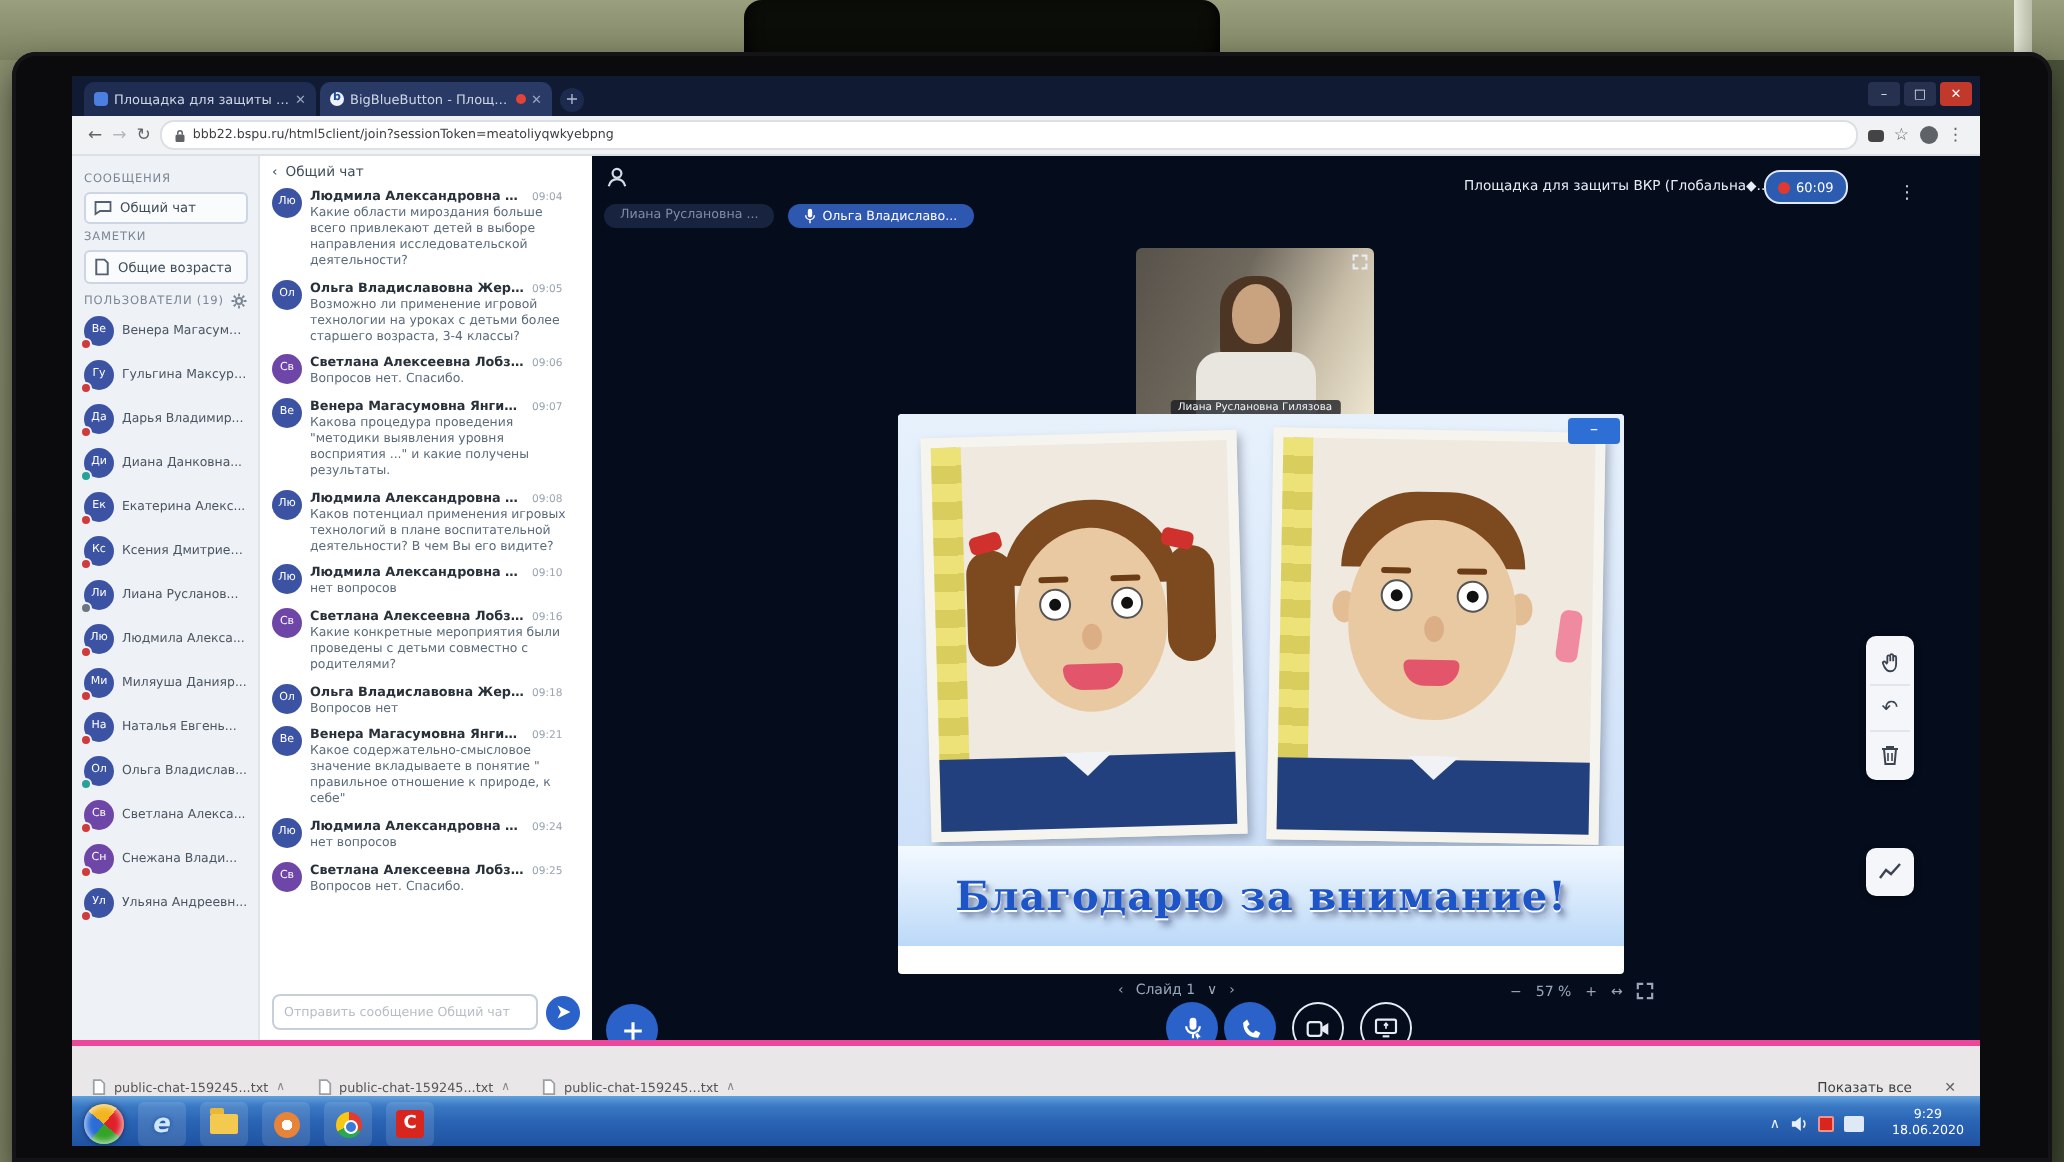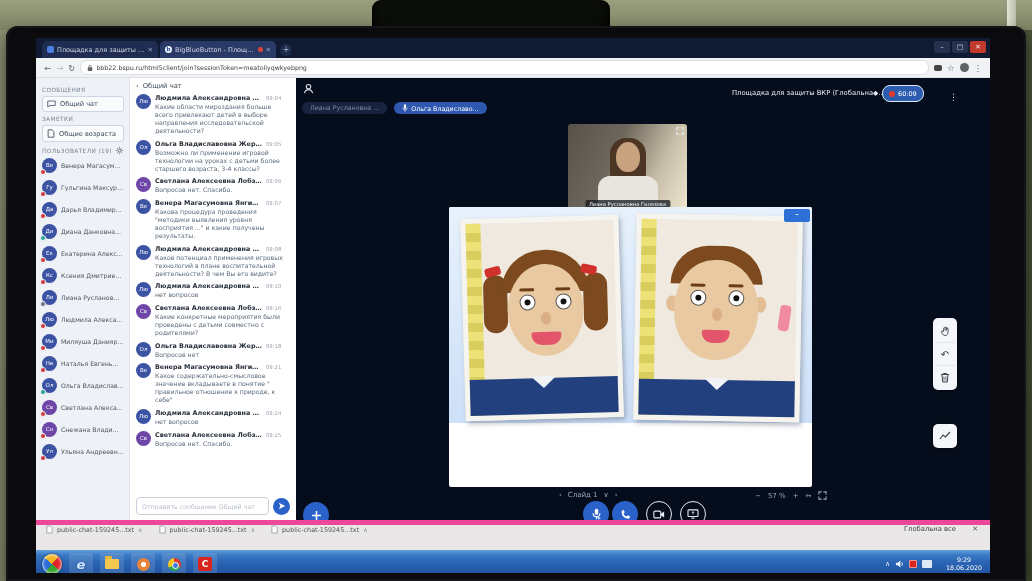--- a/index.html
+++ b/index.html
@@ -112,21 +112,21 @@
   .wbtools{position:absolute;left:637px;top:240px;width:24px;background:#f4f6f9;border-radius:5px;box-shadow:0 1px 3px rgba(0,0,0,.5);display:flex;flex-direction:column;align-items:center;padding:2px 0}
   .wbbtn{width:20px;height:22px;display:flex;align-items:center;justify-content:center;color:#3b4450;font-size:10px}
   .wbbtn+.wbbtn{border-top:1px solid #e1e5ec}
   .wbmulti{position:absolute;left:637px;top:346px;width:24px;height:24px;background:#f4f6f9;border-radius:5px;box-shadow:0 1px 3px rgba(0,0,0,.5);display:flex;align-items:center;justify-content:center}
   .actions{position:absolute;left:0;right:0;top:423px;height:30px}
   .abtn{position:absolute;width:26px;height:26px;border-radius:50%;display:flex;align-items:center;justify-content:center}
   .abtn.fill{background:#2a62c9}
   .abtn.ghost{border:1.5px solid #e6ebf4;box-sizing:border-box}
   .plusbtn{left:7px;top:1px;background:#2a62c9}
 
-  .downloads{height:25px;background:#e9e7e7;border-top:5px solid #ec4899;display:flex;align-items:flex-start;padding:0 10px;gap:16px;position:relative}
+  .downloads{height:25px;background:#e9e7e7;border-top:3px solid #ec4899;display:flex;align-items:flex-end;padding:0 10px;gap:16px;position:relative}
   .dchip{display:flex;align-items:center;gap:4px;font-size:6.4px;color:#555}
   .dchev{color:#8a8a8a;font-size:6px}
   .dshow{position:absolute;right:34px;font-size:6.8px;color:#3c4043}
   .dclose{position:absolute;right:12px;font-size:7px;color:#5f6368}
 
   .taskbar{height:28px;background:linear-gradient(#63a0dd 0%,#3a79c4 18%,#2a64b4 45%,#1d4f9c 100%);display:flex;align-items:center;padding:0 6px;gap:7px;position:relative}
   .orb{width:20px;height:20px;border-radius:50%;background:conic-gradient(from 40deg,#e0202a 0 90deg,#35a32a 90deg 180deg,#2a6cd8 180deg 270deg,#f3b51f 270deg 360deg);box-shadow:inset 0 0 3px 1px rgba(255,255,255,.7),0 0 3px rgba(0,0,0,.5)}
   .tapp{width:24px;height:22px;border-radius:3px;background:rgba(255,255,255,.12);display:flex;align-items:center;justify-content:center}
   .ie{color:#cfe6ff;font-size:13px;font-style:italic;font-weight:bold;text-shadow:0 0 2px #1b4da0}
   .folder{width:14px;height:10px;background:#f4c94f;border-radius:1px;position:relative}
@@ -500,20 +500,23 @@
                   <span class="pupil"></span>
                 </span>
             <span class="nose" style="left:72px;top:88px"></span>
             <span class="mouth" style="left:62px;top:110px;width:28px"></span>
             <span class="pinktag"></span>
             <span class="clothes">
                   <span class="collar"></span>
                 </span>
           </div>
         </div>
+        <div class="scaption">
+          <span>Благодарю за внимание!</span>
+        </div>
         <div class="smin">–</div>
       </div>
 
       <div class="slidectl">
         <span>‹</span>
         <span>Слайд 1</span>
         <span>∨</span>
         <span>›</span>
       </div>
       <div class="zoomctl">
@@ -601,21 +604,21 @@
         </div>
 
         <div class="dchip">
           <svg width="7" height="9" viewBox="0 0 8 10">
               <path d="M1 1h4l2 2v6H1z" fill="#fff" stroke="#9aa0a6"></path>
             </svg>
           <span>public-chat-159245...txt</span>
           <span class="dchev">∧</span>
         </div>
       </div>
-    <span class="dshow">Глобальна все</span>
+    <span class="dshow">Показать все</span>
     <span class="dclose">✕</span>
   </div>
 
   <div class="taskbar">
     <span class="orb"></span>
     <span class="tapp">
           <span class="ie">e</span>
         </span>
     <span class="tapp">
           <span class="folder"></span>

